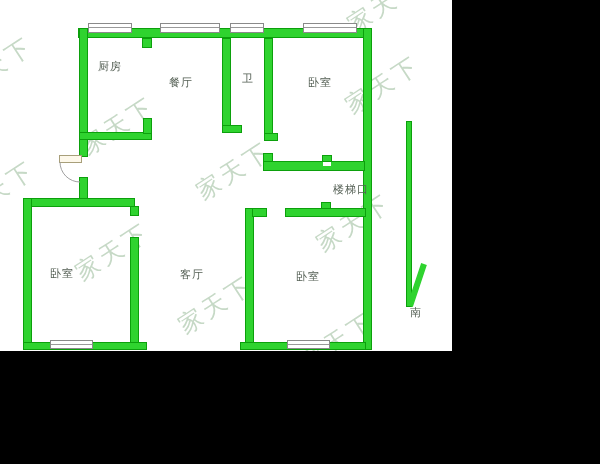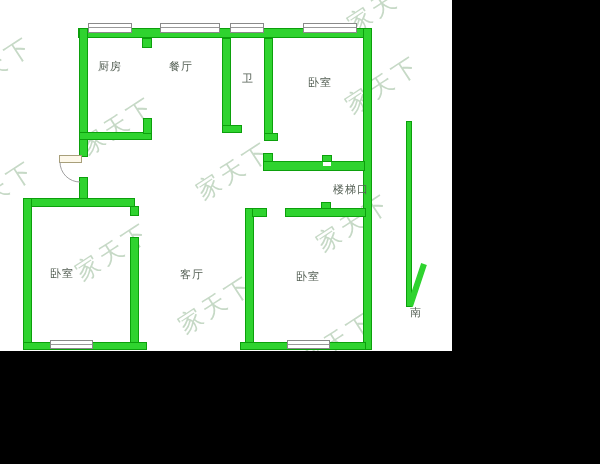--- a/index.html
+++ b/index.html
@@ -72,21 +72,21 @@
     <svg style="left:56px;top:156px;" width="28" height="28" viewBox="0 0 28 28">
       <path d="M 4 6 A 20 20 0 0 0 24 26" fill="none" stroke="#a0a0a0" stroke-width="1"></path>
     </svg>
 
     <div class="wall" style="left:406px;top:121px;width:6px;height:186px;"></div>
     <svg style="left:402px;top:258px;" width="26" height="52" viewBox="0 0 26 52">
       <line x1="22" y1="6" x2="8" y2="48" stroke="#2fd32f" stroke-width="6"></line>
     </svg>
 
     <div class="room-label" style="left:110px;top:66px;">厨房</div>
-    <div class="room-label" style="left:181px;top:66px;">餐厅</div>
+    <div class="room-label" style="left:181px;top:82px;">餐厅</div>
     <div class="room-label" style="left:248px;top:78px;">卫</div>
     <div class="room-label" style="left:320px;top:82px;">卧室</div>
     <div class="room-label" style="left:351px;top:189px;">楼梯口</div>
     <div class="room-label" style="left:62px;top:273px;">卧室</div>
     <div class="room-label" style="left:192px;top:274px;">客厅</div>
     <div class="room-label" style="left:308px;top:276px;">卧室</div>
     <div class="room-label" style="left:416px;top:312px;">南</div>
 
   </div>
 </div>

